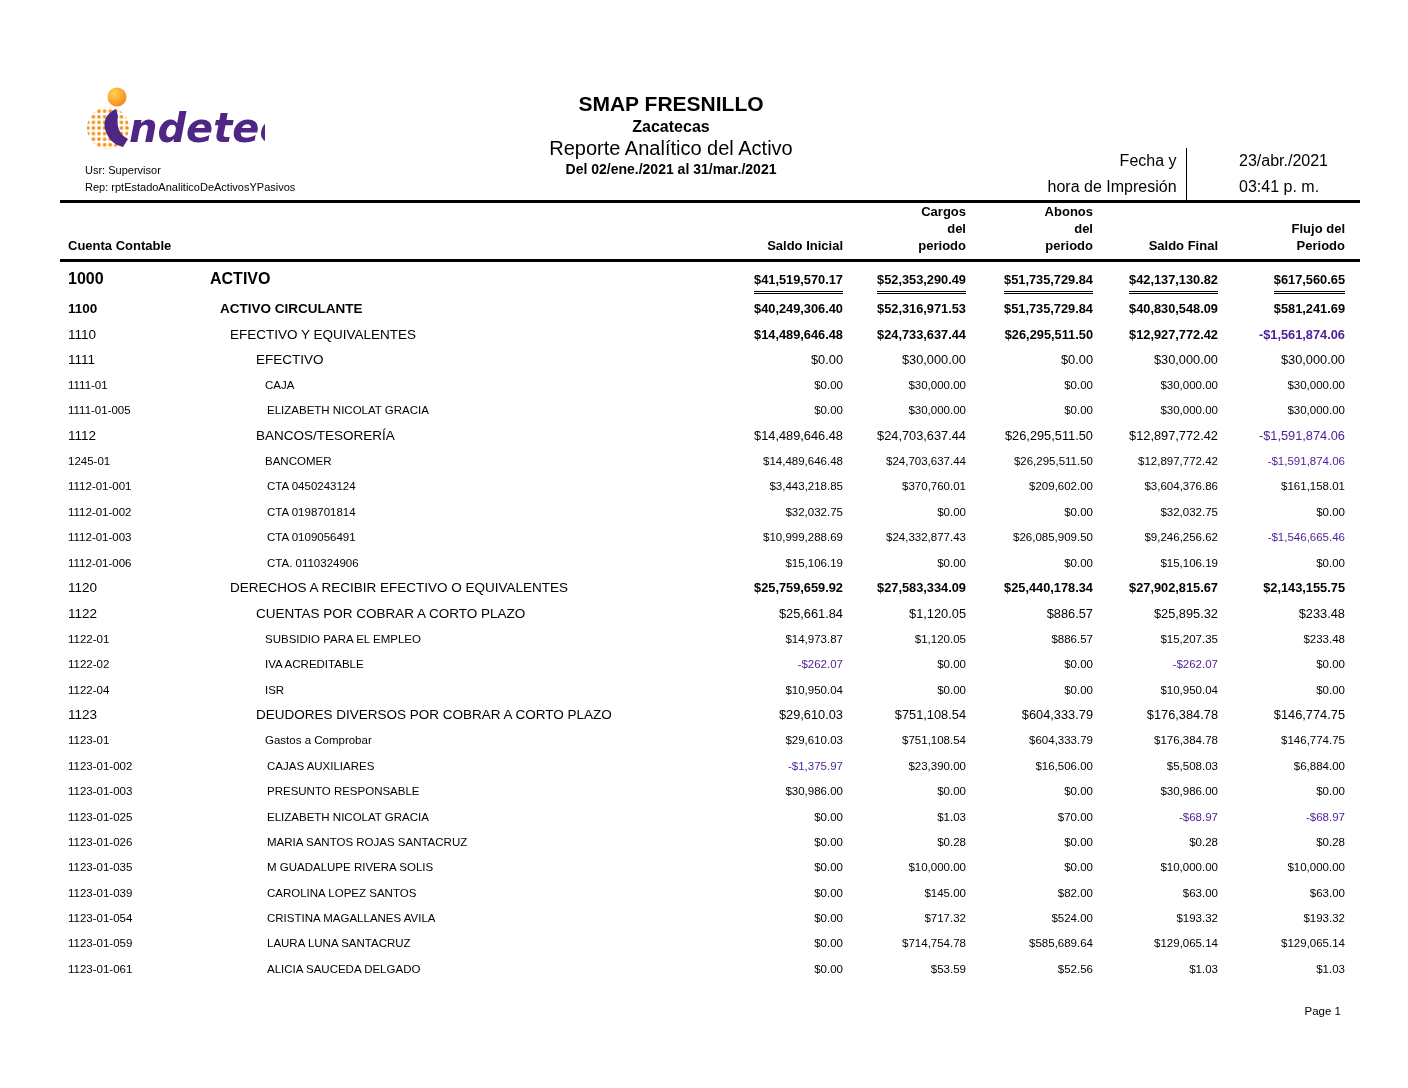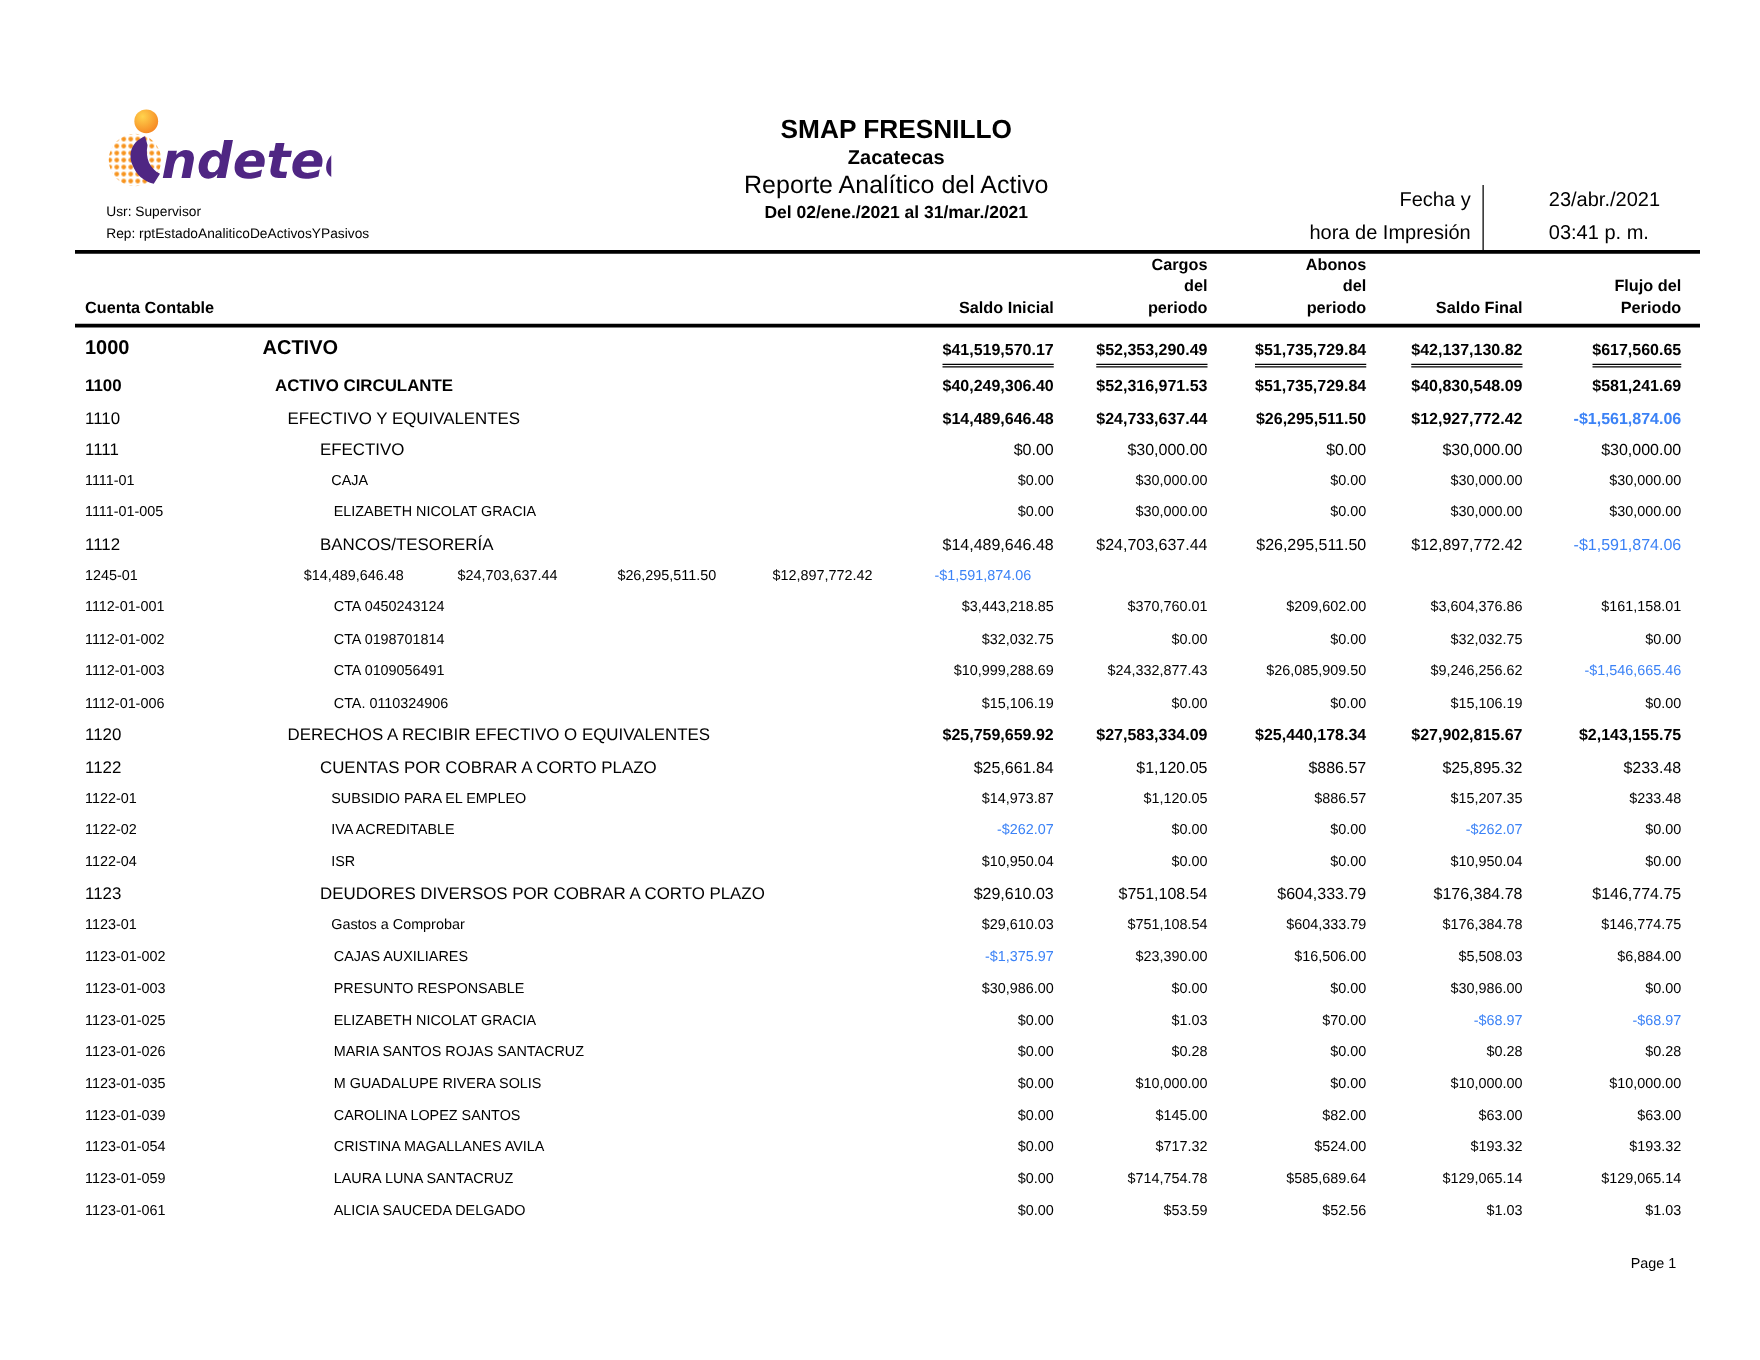--- a/index.html
+++ b/index.html
@@ -6,21 +6,21 @@
   body {
     width:1408px; height:1088px; background:#ffffff; position:relative;
     font-family:"Liberation Sans", sans-serif; color:#000;
     overflow:hidden;
   }
   .abs { position:absolute; }
 
   
   #logo { left:85px; top:86px; }
   #meta-block { left:85px; top:162px; font-size:11px; line-height:16.5px; }
-  #title-block { left:502px; top:92px; width:430px; text-align:center; }
+  #title-block { left:456px; top:92px; width:430px; text-align:center; }
   #title-org    { font-size:21px; font-weight:bold; line-height:24px; }
   #title-state  { font-size:16px; font-weight:bold; line-height:21px; }
   #title-report { font-size:20px; font-weight:normal; line-height:22px; }
   #title-period { font-size:14px; font-weight:bold; line-height:20px; }
   #print-info { top:148px; right:80px; display:flex; align-items:stretch; font-size:16px; }
   #print-labels { text-align:right; line-height:26px; }
   #print-divider { width:1.5px; background:#000; margin:0 9px; }
   #print-values { text-align:left; line-height:26px;margin-left:43px; }
 
   
@@ -60,21 +60,21 @@
 
   .s3 .c-code, .s3 .c-name { font-size:13.5px; }
   .s3 .c-v { font-size:12.8px; font-weight:bold; }
 
   .s4 .c-code, .s4 .c-name { font-size:13.5px; }
   .s4 .c-v { font-size:12.8px; }
 
   .s5 .c-code, .s5 .c-name { font-size:11.5px; }
   .s5 .c-v { font-size:11.5px; }
 
-  .neg { color:#3b82f6; }
+  .neg { color:#4c1d95; }
 
   #page-footer { right:67px; top:1005px; font-size:11.5px; }
 </style>
 </head>
 <body>
 
 <div class="abs" id="logo">
   <svg width="180" height="66" viewBox="0 0 180 66">
     <defs>
       <pattern id="dotpat" width="5.6" height="5.6" patternUnits="userSpaceOnUse">
@@ -191,20 +191,21 @@
       <div class="c-code">1112</div>
       <div class="c-name ind4">BANCOS/TESORERÍA</div>
       <div class="c-v v0"><span>$14,489,646.48</span></div>
       <div class="c-v v1"><span>$24,703,637.44</span></div>
       <div class="c-v v2"><span>$26,295,511.50</span></div>
       <div class="c-v v3"><span>$12,897,772.42</span></div>
       <div class="c-v v4 neg"><span>-$1,591,874.06</span></div>
     </div>
     <div class="row s5">
       <div class="c-code">1245-01</div>
+      <div class="c-name ind5">BANCOMER</div>
       <div class="c-v v0"><span>$14,489,646.48</span></div>
       <div class="c-v v1"><span>$24,703,637.44</span></div>
       <div class="c-v v2"><span>$26,295,511.50</span></div>
       <div class="c-v v3"><span>$12,897,772.42</span></div>
       <div class="c-v v4 neg"><span>-$1,591,874.06</span></div>
     </div>
     <div class="row s5">
       <div class="c-code">1112-01-001</div>
       <div class="c-name ind6">CTA 0450243124</div>
       <div class="c-v v0"><span>$3,443,218.85</span></div>

